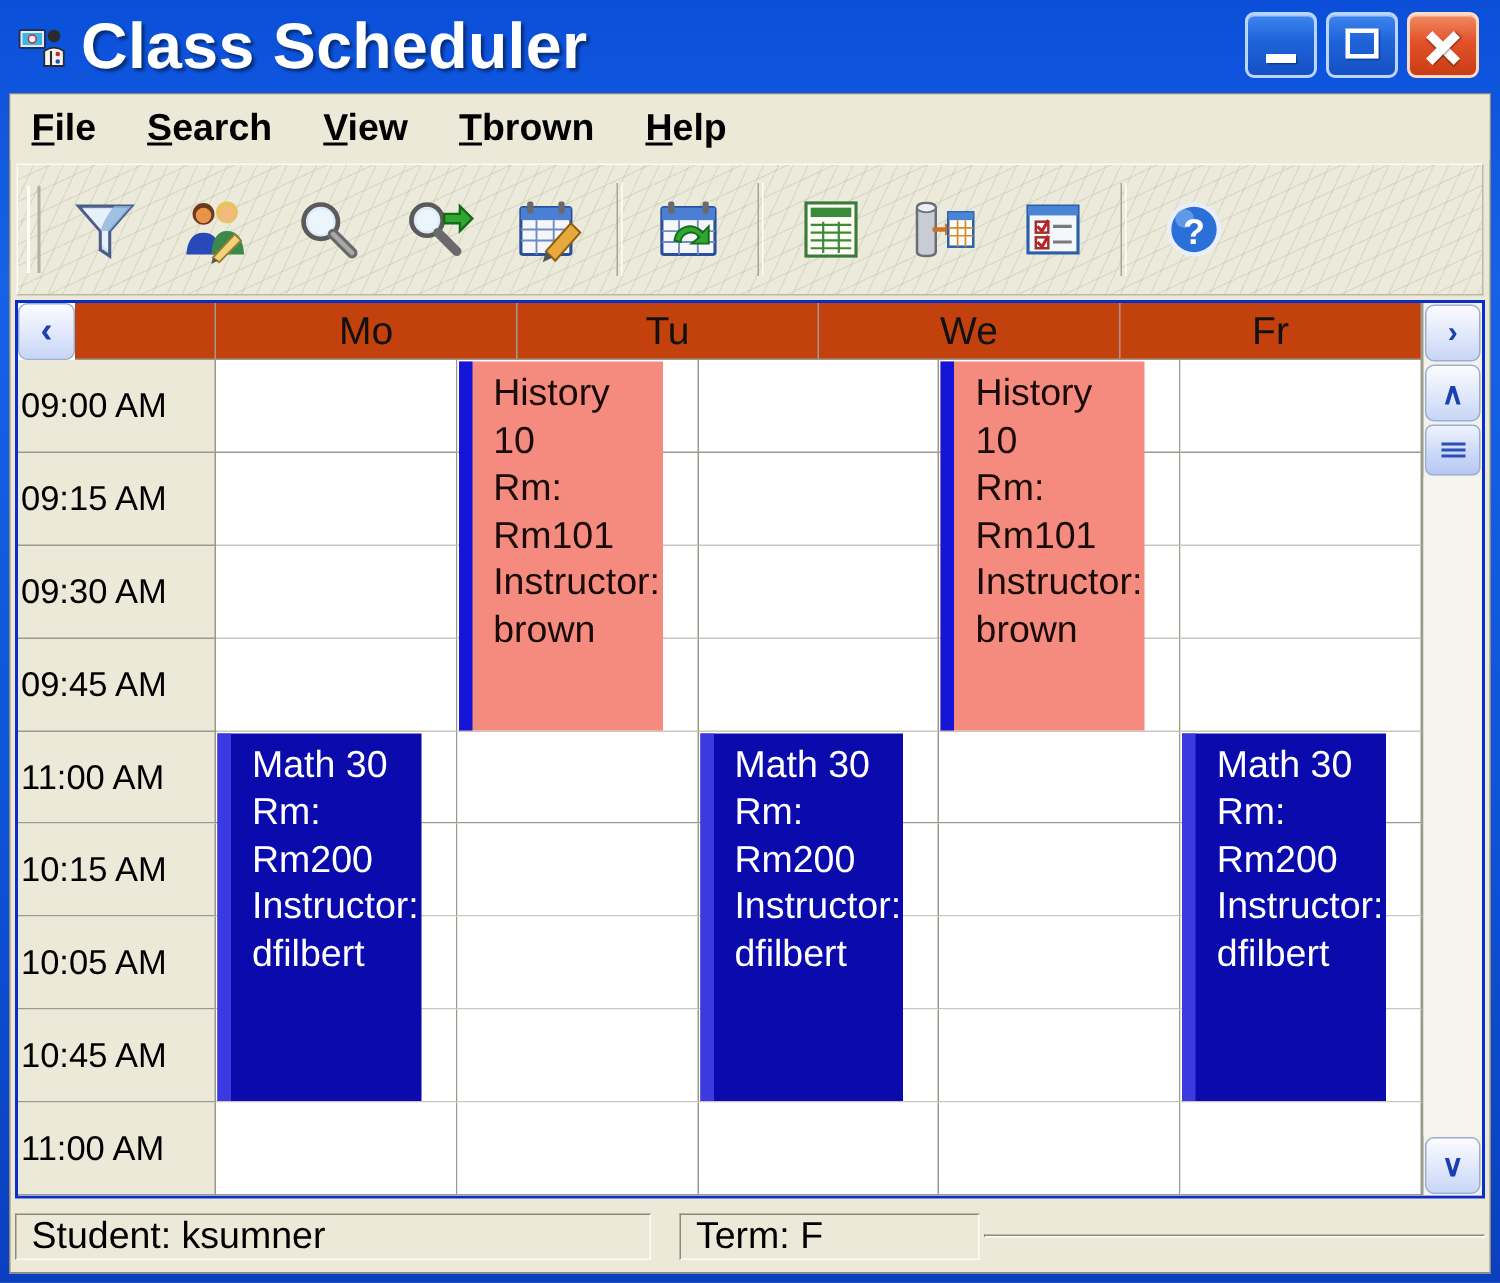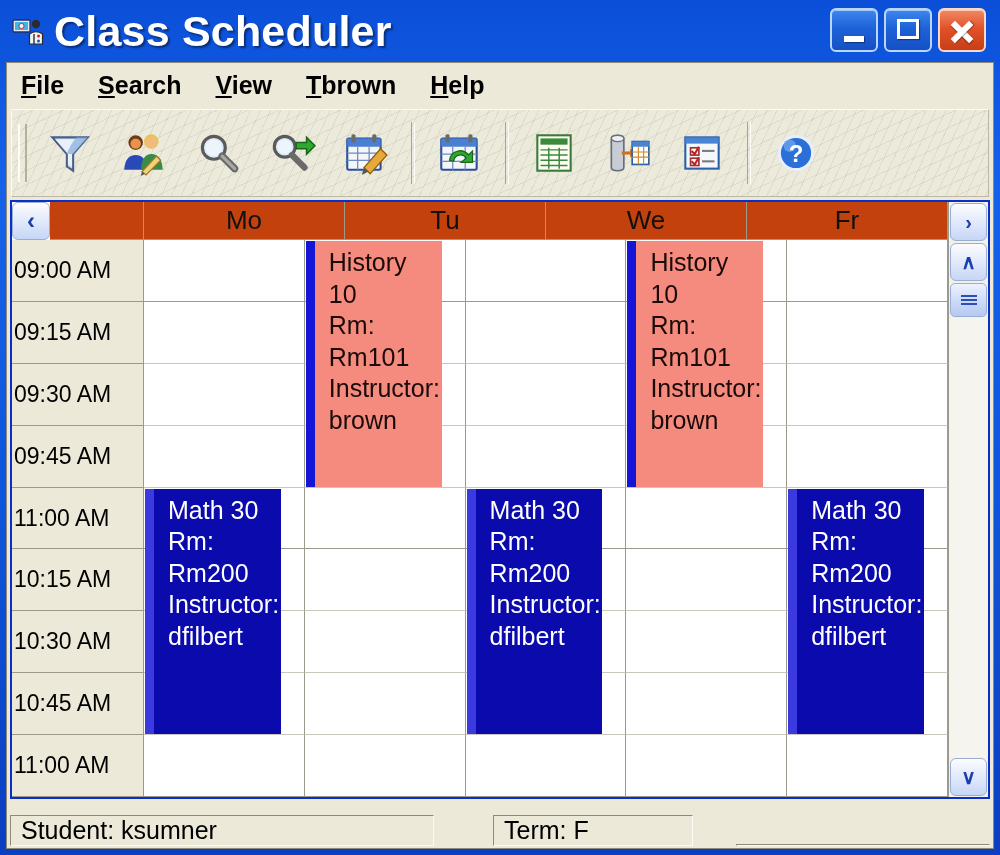--- a/index.html
+++ b/index.html
@@ -261,23 +261,22 @@
   }
   #sb-thumb .lines { width: 16px; }
   #sb-thumb .lines div { height: 2px; background: #2b4fb8; margin: 2px 0; }
   #sb-track { flex: 1 1 auto; background: #f5f4ee; }
 
   
   #statusbar {
     height: 44px; flex: 0 0 auto;
     margin: 3px 3px 2px 3px;
     display: flex;
-    align-items: flex-end;
+    align-items: center;
     background: #ece9d8;
-    gap: 40px;
   }
   .status-panel {
     border: 1px solid #a6a392;
     border-top-color: #8d8a7b;
     border-left-color: #8d8a7b;
     border-right-color: #fbfaf4;
     border-bottom-color: #fbfaf4;
     box-sizing: border-box;
     display: flex; align-items: center;
     padding-left: 10px;
@@ -526,21 +525,21 @@
           </div>
           <div class="row">
             <div class="time-cell">10:15 AM</div>
             <div class="day-cell"></div>
             <div class="day-cell"></div>
             <div class="day-cell"></div>
             <div class="day-cell"></div>
             <div class="day-cell"></div>
           </div>
           <div class="row">
-            <div class="time-cell">10:30 AM</div>
+            <div class="time-cell">10:05 AM</div>
             <div class="day-cell"></div>
             <div class="day-cell"></div>
             <div class="day-cell"></div>
             <div class="day-cell"></div>
             <div class="day-cell"></div>
           </div>
           <div class="row">
             <div class="time-cell">10:45 AM</div>
             <div class="day-cell"></div>
             <div class="day-cell"></div>

